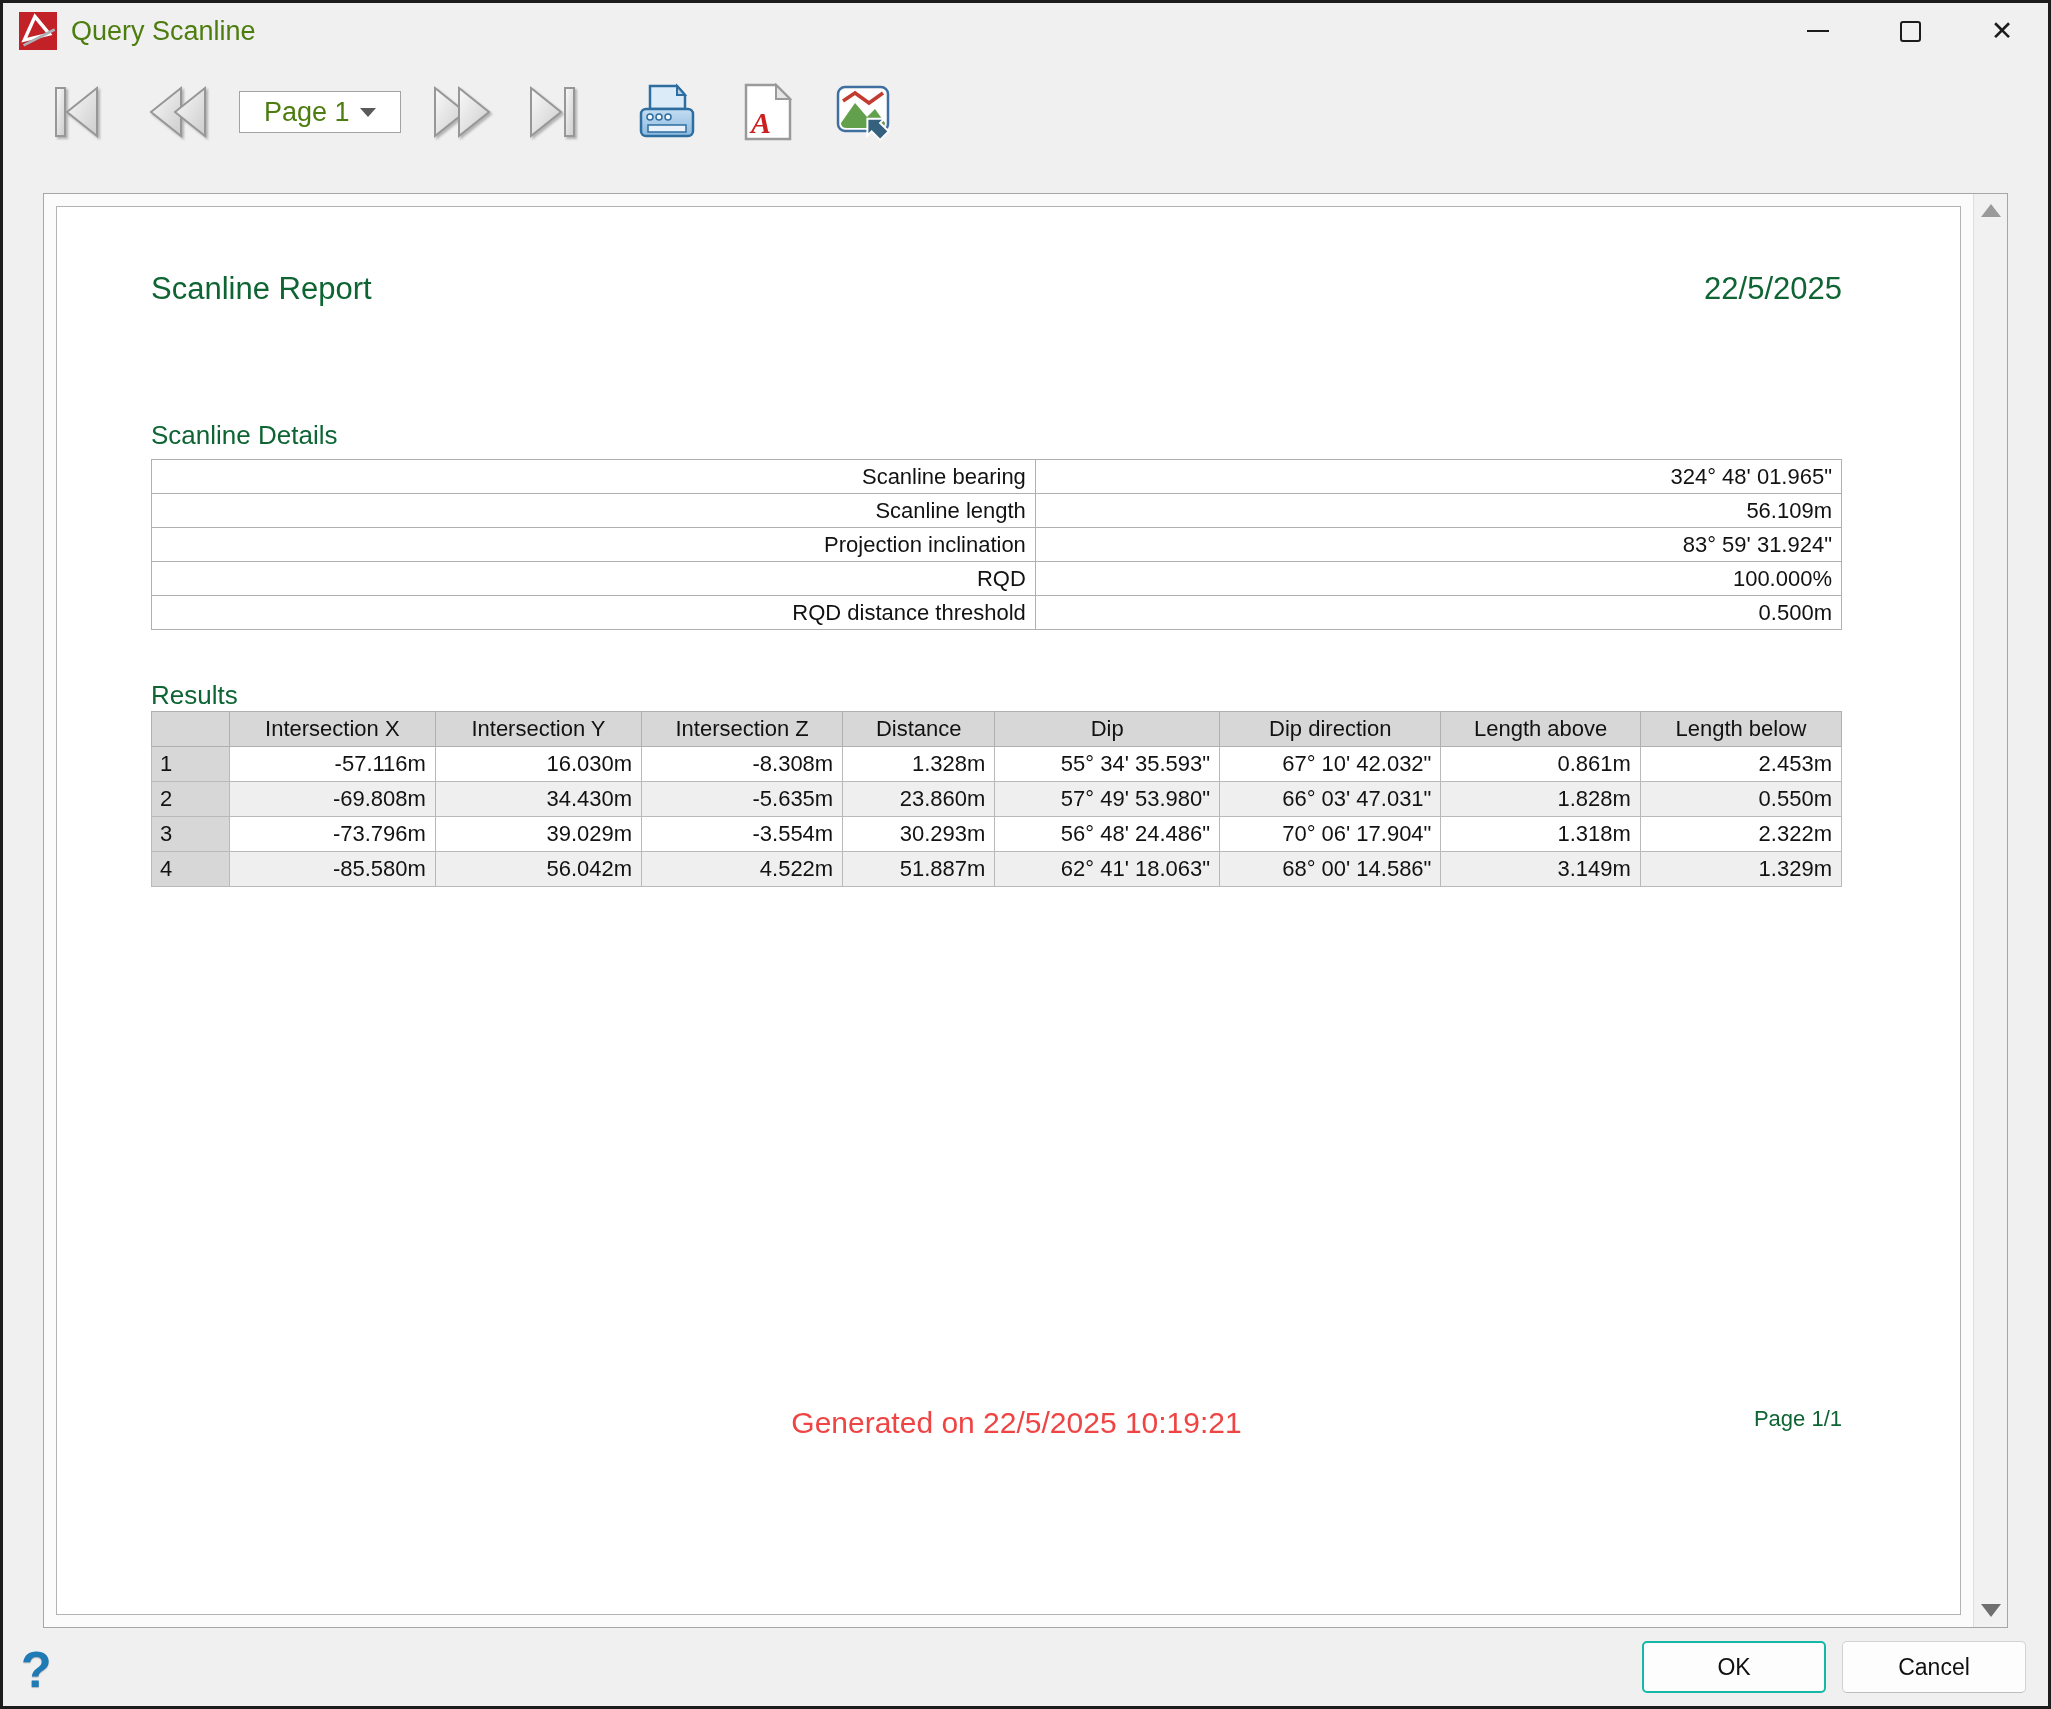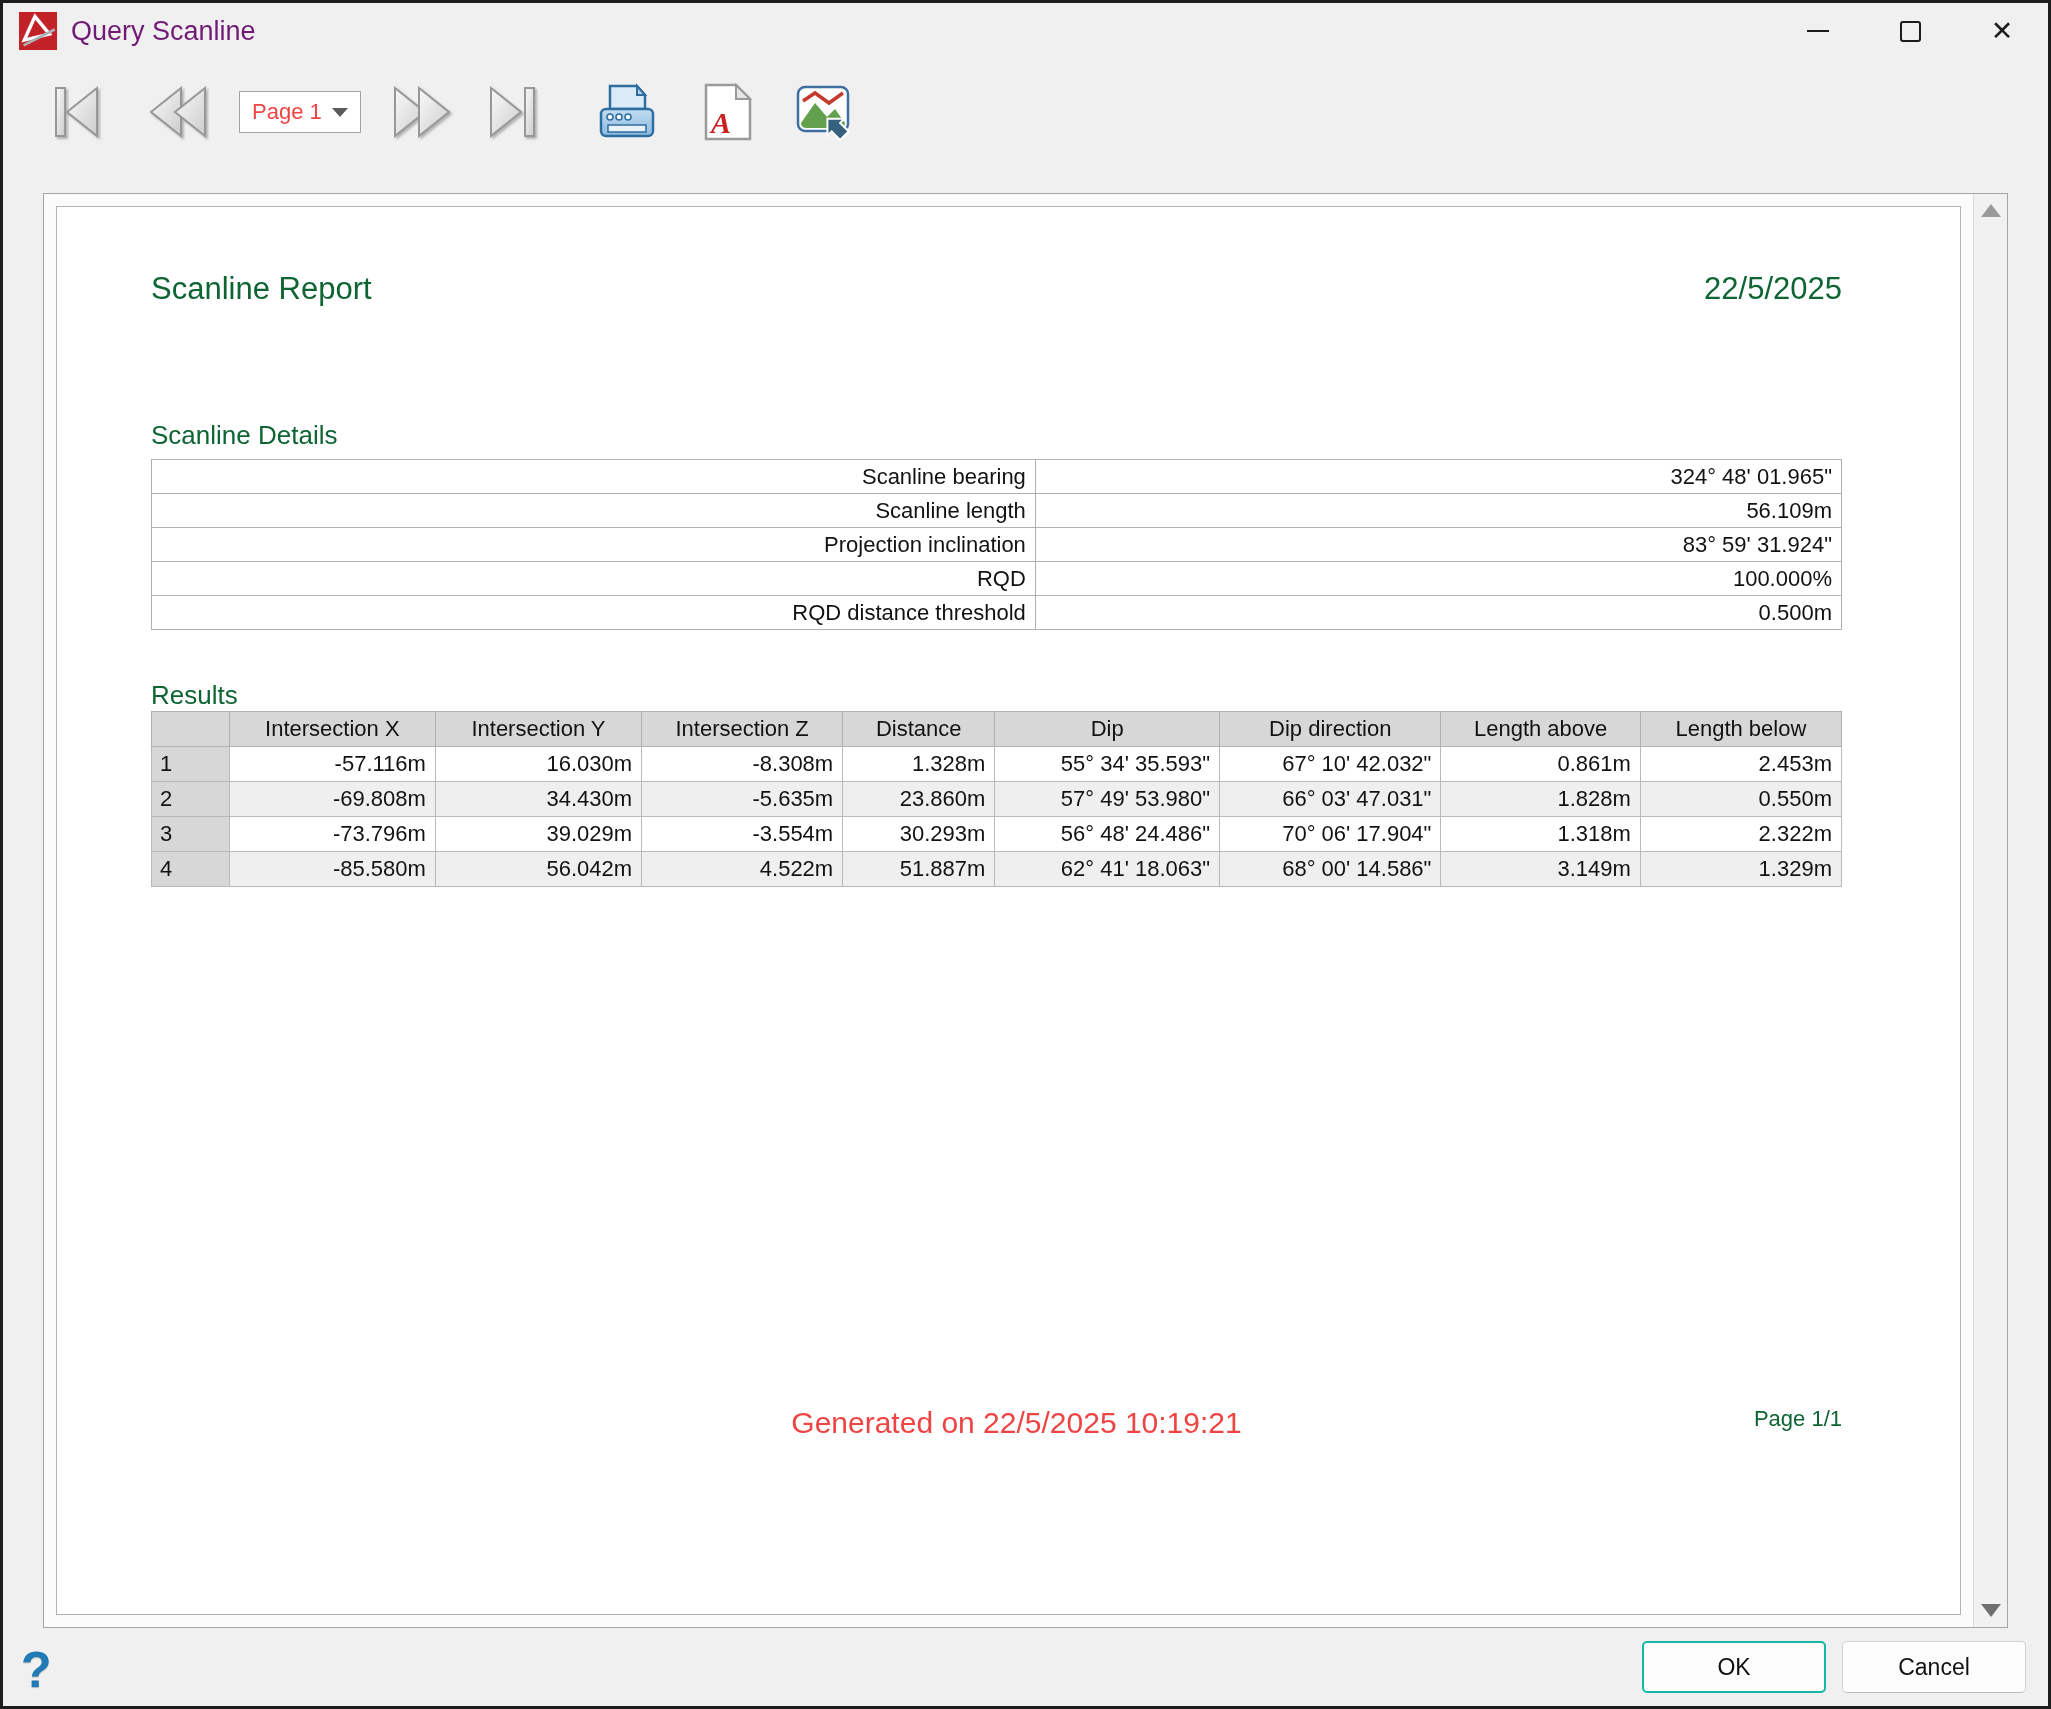--- a/index.html
+++ b/index.html
@@ -4,37 +4,37 @@
 <style>
   * { margin:0; padding:0; box-sizing:border-box; }
   html,body { width:2051px; height:1709px; background:#e8e8e8; font-family:"Liberation Sans", sans-serif; }
   .window {
     width:2051px; height:1709px; background:#f0f0f0;
     border:3px solid #1d1d1d; position:relative; overflow:hidden;
   }
   
   .titlebar { height:56px; display:flex; align-items:center; padding-left:16px; }
   .app-icon { width:38px; height:38px; flex:0 0 auto; }
-  .title { font-size:27px; color:#701a75; margin-left:14px; }
+  .title { font-size:27px; color:#4d7c0f; margin-left:14px; }
   .win-controls { margin-left:auto; display:flex; height:56px; }
   .win-btn {
     width:92px; height:56px; background:transparent; border:none;
     display:flex; align-items:center; justify-content:center;
     font-size:27px; color:#1c1c1c; font-family:"Liberation Sans", sans-serif;
   }
   .max-box { width:21px; height:21px; border:2px solid #1c1c1c; border-radius:3px; }
   .min-bar { width:22px; height:2.5px; background:#1c1c1c; }
   
   .toolbar { display:flex; align-items:center; padding:24px 0 18px 48px; gap:28px; }
   .tool-btn { background:transparent; border:none; padding:0; display:block; }
   .tool-btn svg { display:block; filter:drop-shadow(2px 2px 1px rgba(0,0,0,0.25)); }
   .flat svg { filter:none; }
   .page-select {
     display:flex; align-items:center; gap:10px; background:#fff;
-    border:1px solid #a3a3a3; height:42px; padding:0 12px; font-size:22px; color:#ef4444;
+    border:1px solid #a3a3a3; height:42px; padding:0 24px; font-size:27px; color:#4d7c0f;
   }
   .caret-down { width:0; height:0; border-left:8px solid transparent; border-right:8px solid transparent; border-top:9px solid #5a5a5a; }
   
   .preview {
     position:absolute; top:190px; left:40px; right:40px; bottom:78px;
     border:1px solid #a6a6a6; background:#fbfbfb;
   }
   .page {
     position:absolute; top:12px; left:12px; right:46px; bottom:12px;
     background:#fff; border:1px solid #b3b3b3;

